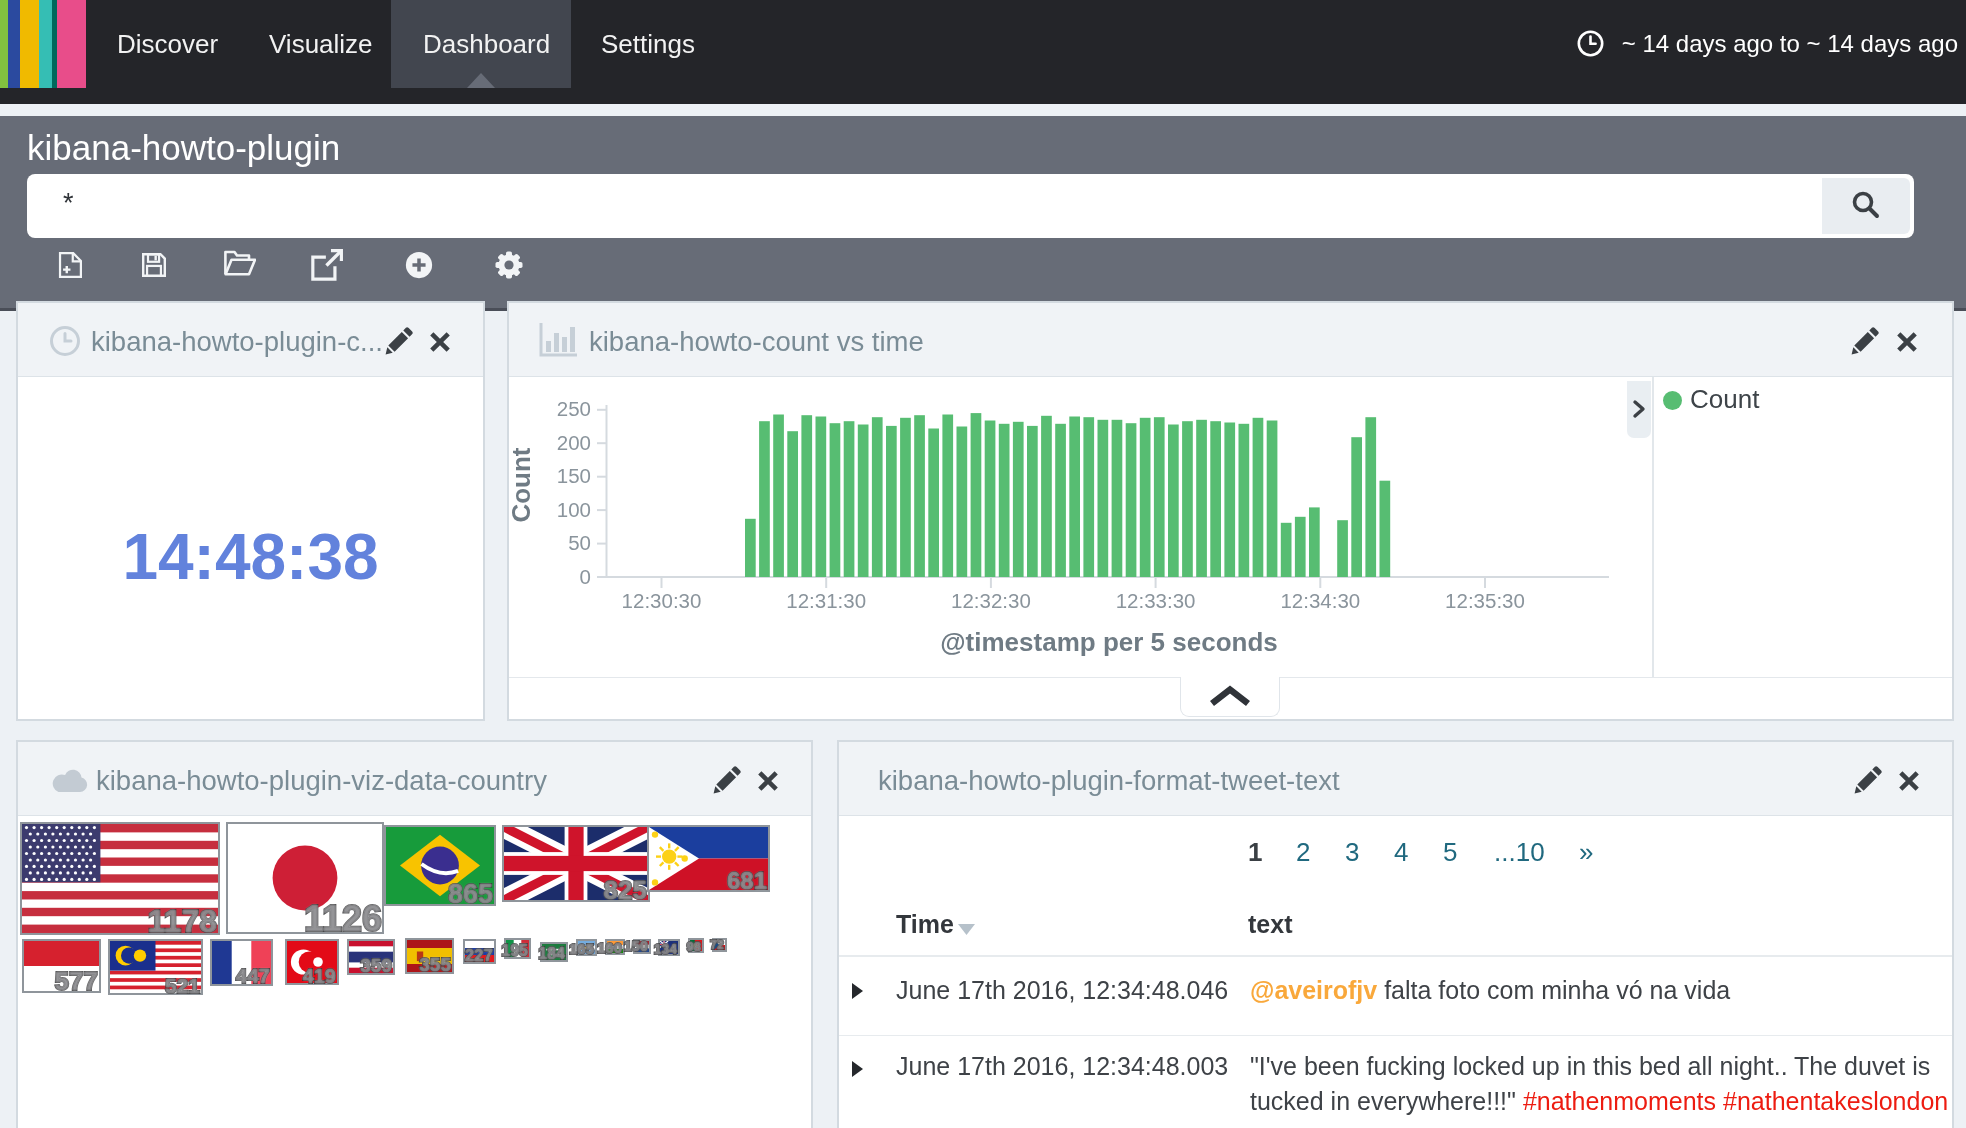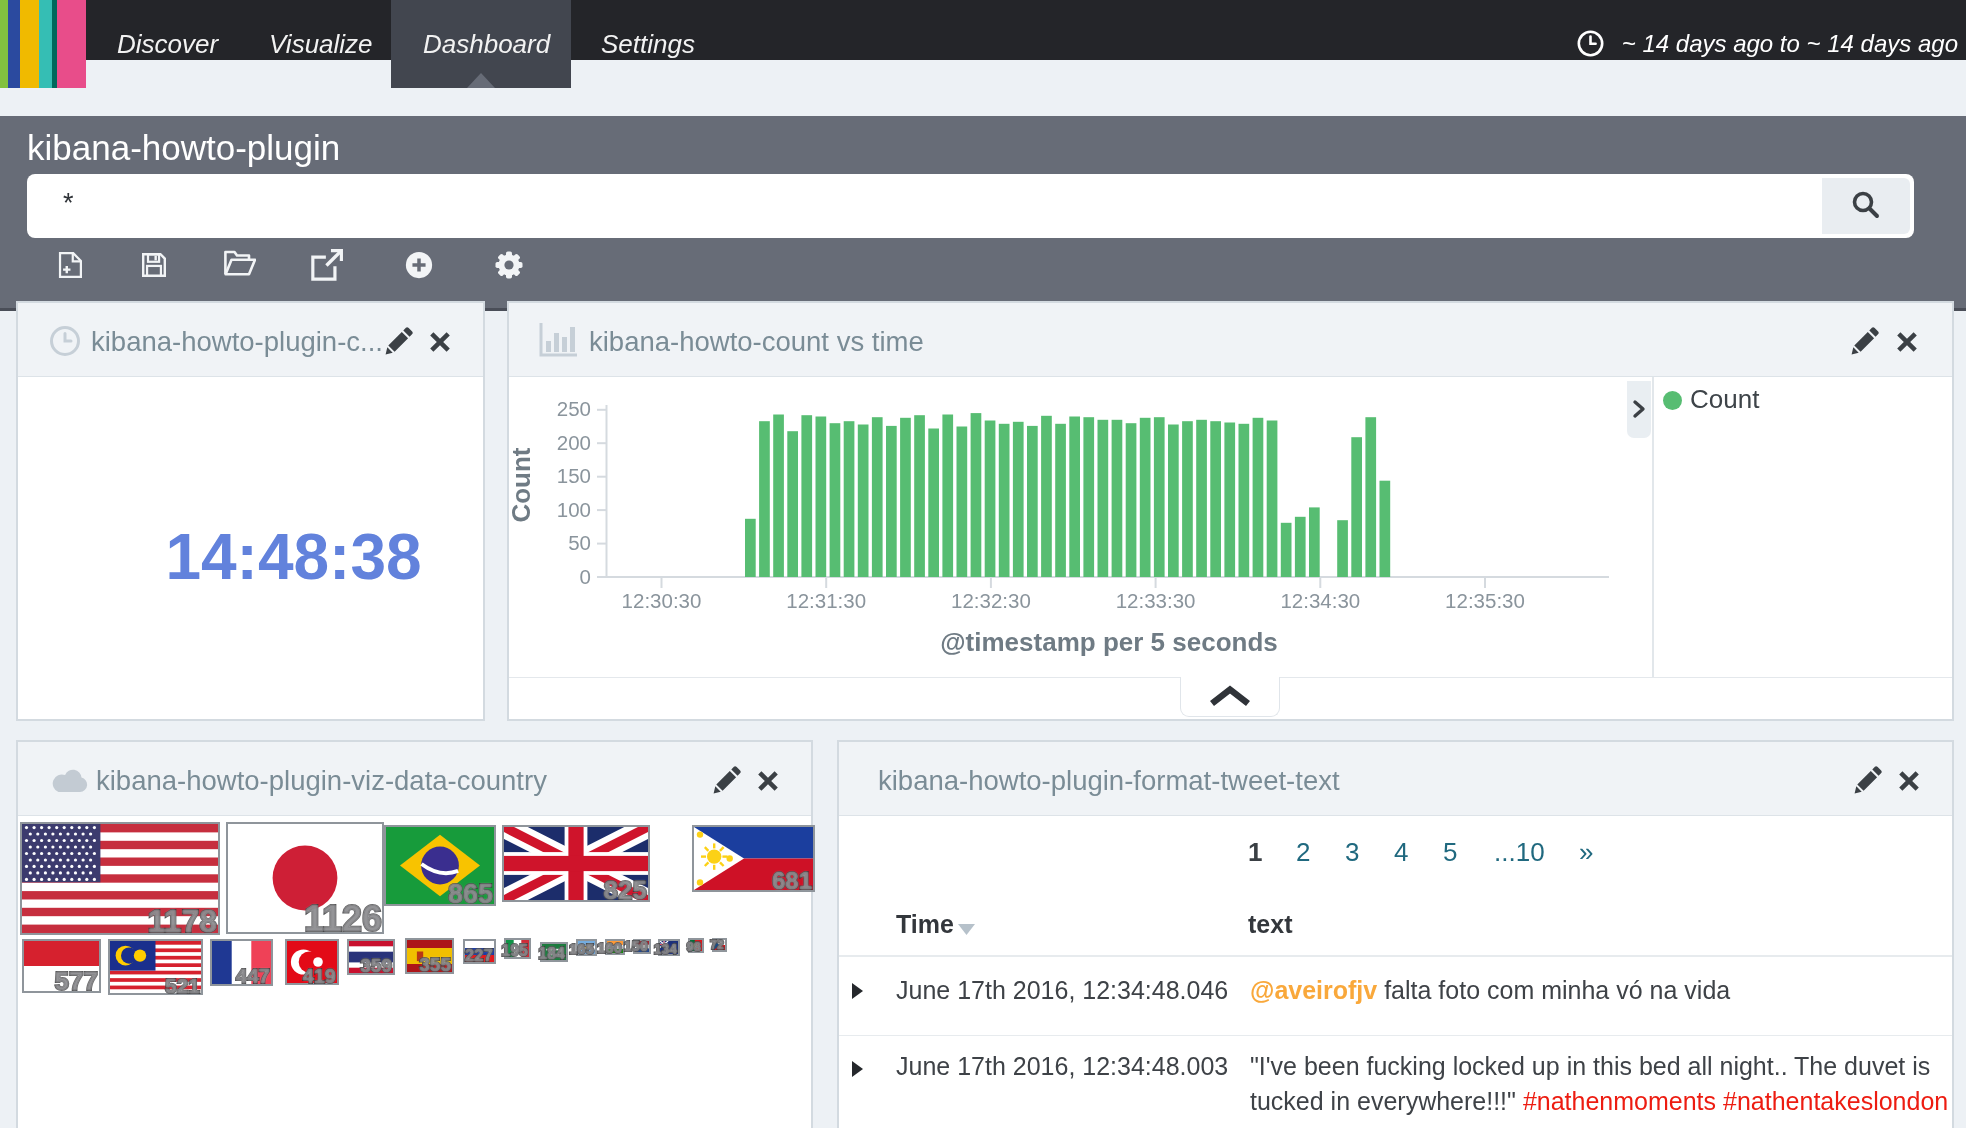--- a/index.html
+++ b/index.html
@@ -1,16 +1,16 @@
 <!DOCTYPE html>
 <html><head><meta charset="utf-8"><style>
 * { margin:0; padding:0; box-sizing:border-box; }
 html,body { width:1966px; height:1128px; overflow:hidden; }
 body { font-family:"Liberation Sans", sans-serif; background:#EDF1F5; position:relative; }
-#nav { position:absolute; left:0; top:0; width:1966px; height:60px; background:#242529;font-style:italic; }
+#nav { position:absolute; left:0; top:0; width:1966px; height:104px; background:#242529; }
 #logo { position:absolute; left:0; top:0; width:86px; height:88px; }
 #logo i { position:absolute; top:0; height:88px; }
 .tabtxt { position:absolute; top:0; height:88px; line-height:88px; color:#F2F2F2; font-size:26px; text-align:center; }
 #activetab { position:absolute; left:391px; top:0; width:180px; height:88px; background:#42464F; }
 #notch { position:absolute; left:467px; top:73px; width:0; height:0; border-left:14px solid transparent; border-right:14px solid transparent; border-bottom:15px solid #676C77; }
 #timefilter { position:absolute; right:8px; top:0; height:88px; line-height:88px; color:#fff; font-size:24px; }
 #timefilter svg { vertical-align:-5px; margin-right:18px; }
 #toolbar { position:absolute; left:0; top:88px; width:1966px; height:195px; background:#676C77; border-bottom:3px solid #4A4E58;margin-top:28px; }
 #dashtitle { position:absolute; left:27px; top:12px; color:#fff; font-size:35px; }
 #searchwrap { position:absolute; left:27px; top:58px; width:1887px; height:64px; background:#fff; border-radius:8px; }
@@ -19,21 +19,21 @@
 #searchbtn svg { margin-top:11px; }
 .tbicon { position:absolute; top:134px; }
 .panel { position:absolute; background:#fff; border:2px solid #D3DAE0; }
 .phead { position:absolute; left:0; top:0; right:0; height:74px; background:#F0F3F6; border-bottom:1px solid #DDE3E8; }
 .ptitle { position:absolute; font-size:27.5px; color:#7A8C96; white-space:nowrap; }
 .hicon { position:absolute; }
 .pencil { position:absolute; top:24px; }
 .xic { position:absolute; top:27px; }
 .tick { font-size:20.5px; fill:#8A949C; font-family:"Liberation Sans",sans-serif; }
 .atitle { font-size:26px; font-weight:bold; fill:#6F7B84; font-family:"Liberation Sans",sans-serif; }
-#metric { position:absolute; left:0; top:217px; width:100%; text-align:center; font-size:64px; font-weight:bold; color:#6282DC;margin-left:43px; }
+#metric { position:absolute; left:0; top:217px; width:100%; text-align:center; font-size:64px; font-weight:bold; color:#6282DC; }
 #legend-divider { position:absolute; left:1143px; top:74px; width:0; height:300px; border-left:2px solid #E2E7EB; }
 #legend-tab { position:absolute; left:1118px; top:78px; width:24px; height:57px; background:#E9EEF2; border-radius:0 0 7px 7px; text-align:center; }
 #legend-tab svg { margin-top:18px; }
 .legdot { position:absolute; left:1154px; top:88px; width:19px; height:19px; border-radius:50%; background:#57BD72; }
 .legtxt { position:absolute; left:1181px; top:81px; font-size:26px; color:#3E4449; }
 #chartfooter { position:absolute; left:0; right:0; top:374px; height:42px; background:#fff; border-top:1px solid #E4E8EC; }
 #collapsebox { position:absolute; left:671px; top:374px; width:100px; height:40px; background:#fff; border:1px solid #E0E5EA; border-top:none; border-radius:0 0 9px 9px; text-align:center; }
 #collapsebox svg { margin-top:8px; }
 .flag { position:absolute; border:2px solid #8F959B; box-sizing:content-box; }
 .flag svg { display:block; }
@@ -366,21 +366,21 @@
         <rect width="144" height="73" fill="#1C2D6B"></rect>
         <path d="M0 0 L144 73 M144 0 L0 73" stroke="#fff" stroke-width="21.5"></path>
         <path d="M0 0 L144 73 M144 0 L0 73" stroke="#CF142B" stroke-width="9.1"></path>
         <rect x="60.6" y="0" width="22.8" height="73" fill="#fff"></rect>
         <rect x="0" y="25.1" width="144" height="22.8" fill="#fff"></rect>
         <rect x="64.4" y="0" width="15.2" height="73" fill="#CF142B"></rect>
         <rect x="0" y="28.9" width="144" height="15.2" fill="#CF142B"></rect>
       </svg>
       <span class="cnt" style="font-size:26px;right:1px">825</span>
     </div>
-<div class="flag" style="left:674px;top:83px;width:119px;height:63px">
+<div class="flag" style="left:629px;top:83px;width:119px;height:63px">
       <svg width="119" height="63" viewBox="0 0 119 63" preserveAspectRatio="none">
         <rect width="119" height="31.5" fill="#1B3E9E"></rect>
         <rect y="31.5" width="119" height="31.5" fill="#CE1126"></rect>
         <polygon points="0,0 50.0,31.5 0,63" fill="#fff"></polygon>
         <circle cx="20.2" cy="29.6" r="7.2" fill="#FCD116"></circle>
         <line x1="28.4" y1="29.6" x2="33.5" y2="29.6" stroke="#FCD116" stroke-width="2.4"></line>
         <line x1="26.0" y1="35.4" x2="29.6" y2="39.0" stroke="#FCD116" stroke-width="2.4"></line>
         <line x1="20.2" y1="37.8" x2="20.2" y2="42.8" stroke="#FCD116" stroke-width="2.4"></line>
         <line x1="14.4" y1="35.4" x2="10.8" y2="39.0" stroke="#FCD116" stroke-width="2.4"></line>
         <line x1="12.0" y1="29.6" x2="7.0" y2="29.6" stroke="#FCD116" stroke-width="2.4"></line>

